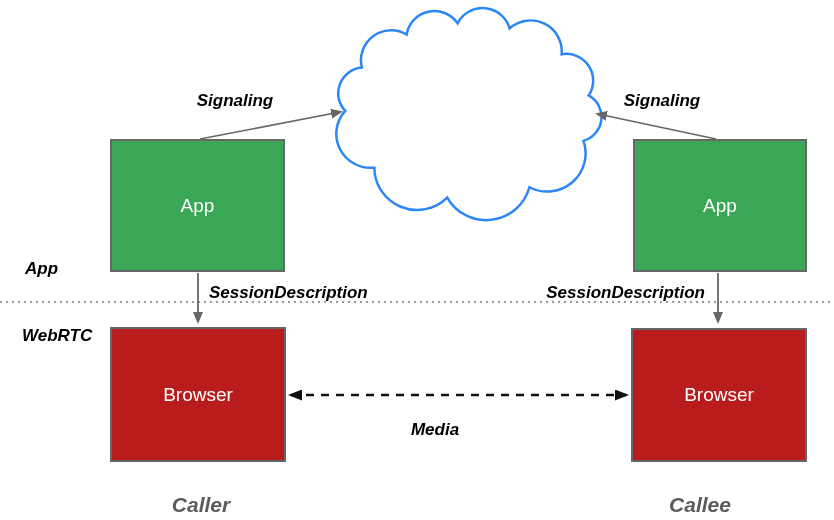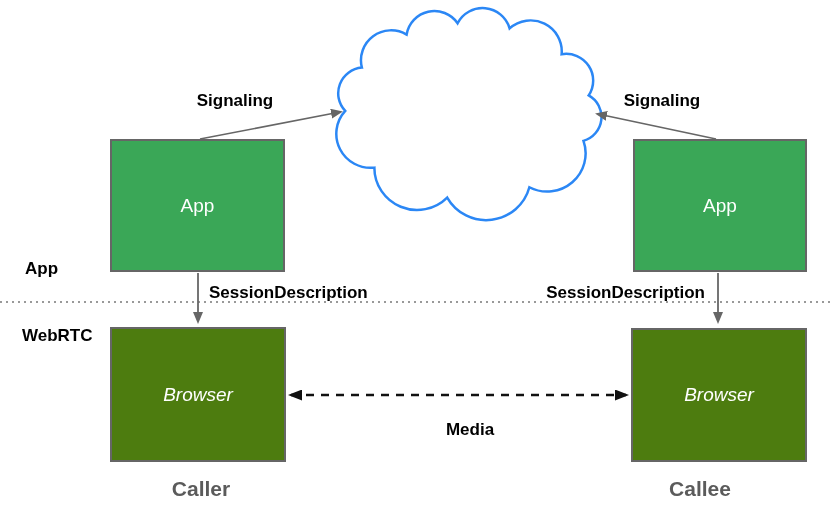--- a/index.html
+++ b/index.html
@@ -16,33 +16,35 @@
     box-sizing: border-box;
     border: 2px solid #666666;
     display: flex;
     align-items: center;
     justify-content: center;
     color: #ffffff;
     font-size: 19px;
     font-weight: 400;
   }
   .app-box { background: #3aa757; }
-  .browser-box { background: #4d7c0f; font-style: italic; }
+  .browser-box { background: #b91c1c; }
   .lbl {
     position: absolute;
     font-weight: bold;
     font-size: 17px;
     color: #000000;
     white-space: nowrap;
+    font-style: italic;
   }
   .centered { transform: translate(-50%, -50%); }
   .vcentered { transform: translate(0, -50%); }
   .role-lbl {
     font-size: 21px;
     color: #5b5b5b;
+    margin-top: 16px;
   }
   .divider {
     position: absolute;
     left: 0;
     top: 301px;
     width: 834px;
     height: 2px;
     background: repeating-linear-gradient(90deg, #999999 0 2px, transparent 2px 6px);
   }
   .cloud-svg {
@@ -95,21 +97,21 @@
   <div class="box app-box" style="left:633px; top:139px; width:174px; height:133px;">
     <span>App</span>
   </div>
   <div class="box browser-box" style="left:631px; top:328px; width:176px; height:134px;">
     <span>Browser</span>
   </div>
   <div class="lbl centered" style="left:662px; top:101px;">Signaling</div>
   <div class="lbl vcentered" style="right:129px; top:293px;">SessionDescription</div>
   <div class="lbl role-lbl centered" style="left:700px; top:489px;">Callee</div>
 
-  <div class="lbl centered" style="left:470px; top:430px;">Media</div>
+  <div class="lbl centered" style="left:435px; top:430px;">Media</div>
 
   <svg class="arrows-svg" width="834" height="520" viewBox="0 0 834 520">
     <defs>
       <marker id="ah-gray" markerUnits="userSpaceOnUse" markerWidth="12" markerHeight="10" refX="9" refY="5" orient="auto">
         <path d="M0,0 L12,5 L0,10 Z" fill="#666666"></path>
       </marker>
       <marker id="ah-black-end" markerUnits="userSpaceOnUse" markerWidth="14" markerHeight="11" refX="11" refY="5.5" orient="auto">
         <path d="M0,0 L14,5.5 L0,11 Z" fill="#111111"></path>
       </marker>
       <marker id="ah-black-start" markerUnits="userSpaceOnUse" markerWidth="14" markerHeight="11" refX="3" refY="5.5" orient="auto">

